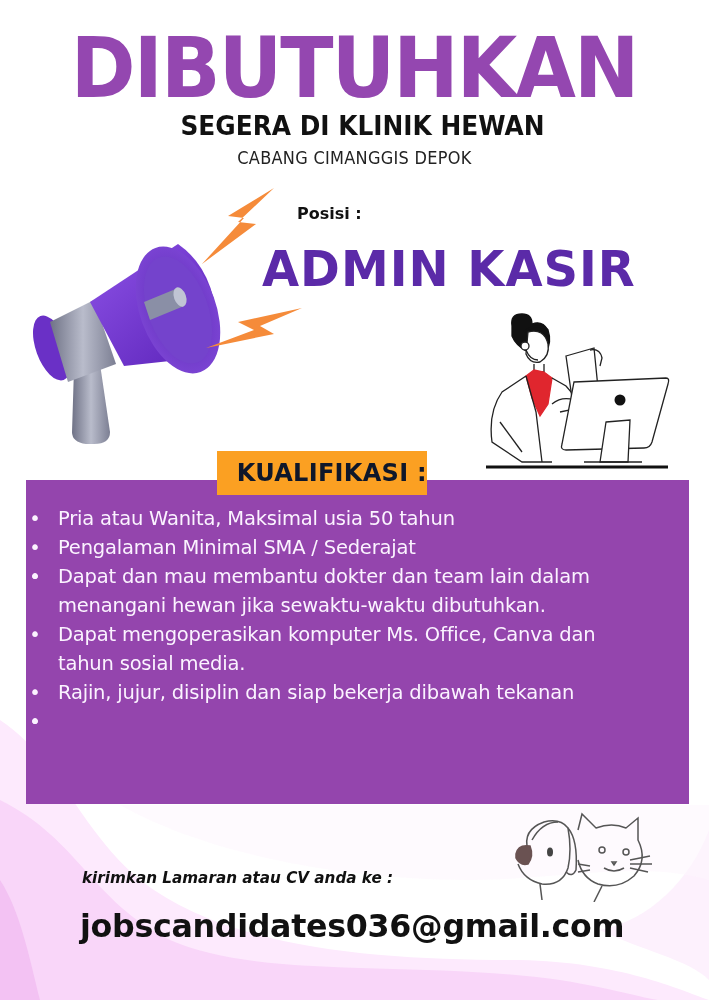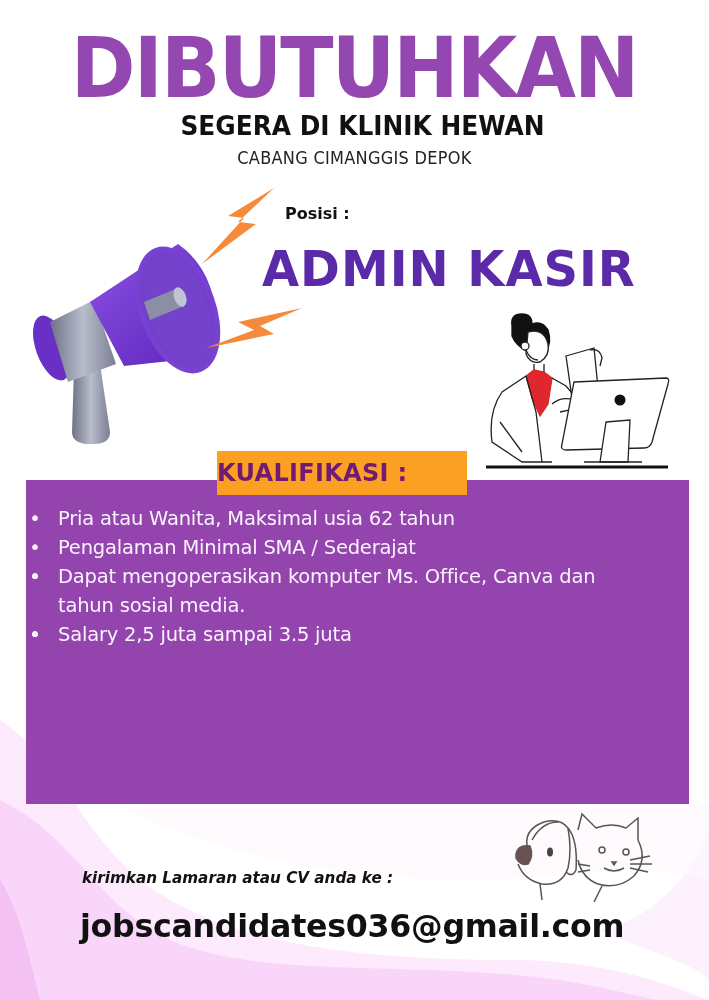--- a/index.html
+++ b/index.html
@@ -26,40 +26,40 @@
     z-index: 2;
   }
   .branch {
     left: 0; top: 146px; width: 709px; text-align: center;
     font-family: "DejaVu Sans", sans-serif;
     font-size: 17px; line-height: 24px; letter-spacing: 0.3px;
     transform: scaleX(0.95); transform-origin: 354px 0;
     z-index: 2;
   }
   .posisi-label {
-    left: 285px; top: 203px;
+    left: 297px; top: 203px;
     font-family: "DejaVu Sans", sans-serif; font-weight: bold;
     font-size: 16px; line-height: 22px; z-index: 2;
   }
   .position {
     left: 262px; top: 238px;
     font-family: "DejaVu Sans", sans-serif; font-weight: bold;
     font-size: 50px; line-height: 62px; letter-spacing: 1px;
     transform: scaleX(0.96); transform-origin: 0 0;
     white-space: nowrap; z-index: 2;
   }
   .qual-box {
     left: 26px; top: 480px; width: 663px; height: 324px;
     z-index: 2; box-sizing: border-box;
   }
   .qual-banner {
-    left: 217px; top: 451px; width: 250px; height: 44px;
-    z-index: 3; text-align: left;
-    font-family: "DejaVu Sans", sans-serif; font-weight: bold;
-    font-size: 24px; line-height: 44px; color: #701a75;
+    left: 217px; top: 451px; width: 210px; height: 44px;
+    z-index: 3; text-align: right;
+    font-family: "DejaVu Sans", sans-serif; font-weight: bold;
+    font-size: 24px; line-height: 44px; color: #0f172a;
     letter-spacing: 0.3px;
   }
   .qual-list {
     list-style: none; margin: 0; padding: 0;
     position: absolute; left: 0; top: 24px; width: 663px;
   }
   .qual-item {
     position: relative; padding-left: 32px;
     font-family: "DejaVu Sans", sans-serif;
     font-size: 19.5px; line-height: 29px; color: #fbf3ff;
@@ -169,29 +169,30 @@
   <circle cx="138" cy="88" r="5.5" fill="#111" stroke="none"></circle>
 
   <path d="M124 110 L148 108 L146 150 L118 150 Z" fill="#fff"></path>
   <path d="M102 150 L160 150"></path>
 
   <line x1="4" y1="155" x2="186" y2="155" stroke="#111" stroke-width="3"></line>
 </svg>
 
 <div class="abs qual-box" style="background:#9445ad;">
   <ul class="qual-list">
-    <li class="qual-item"><span class="bullet">•</span><span class="txt">Pria atau Wanita, Maksimal usia 62 tahun</span></li>
+    <li class="qual-item"><span class="bullet">•</span><span class="txt">Pria atau Wanita, Maksimal usia 50 tahun</span></li>
     <li class="qual-item"><span class="bullet">•</span><span class="txt">Pengalaman Minimal SMA / Sederajat</span></li>
     <li class="qual-item"><span class="bullet">•</span></li>
-    <li class="qual-item"><span class="bullet">•</span></li>
+    <li class="qual-item"><span class="bullet">•</span><span class="txt">Dapat dan mau membantu dokter dan team lain dalam
+menangani hewan jika sewaktu-waktu dibutuhkan.</span></li>
     <li class="qual-item"><span class="bullet">•</span><span class="txt">Dapat mengoperasikan komputer Ms. Office, Canva dan
 tahun sosial media.</span></li>
+    <li class="qual-item"><span class="bullet">•</span><span class="txt">Rajin, jujur, disiplin dan siap bekerja dibawah tekanan</span></li>
     <li class="qual-item"><span class="bullet">•</span></li>
     <li class="qual-item"><span class="bullet">•</span></li>
-    <li class="qual-item"><span class="bullet">•</span><span class="txt">Salary 2,5 juta sampai 3.5 juta</span></li>
   </ul>
 </div>
 <div class="abs qual-banner" style="background:#fba022;">KUALIFIKASI :</div>
 
 <svg class="abs illu" style="left:508px; top:810px;" width="150" height="92" viewBox="0 0 150 92" fill="none" stroke="#555" stroke-width="1.5">
 
   <path d="M20 40 Q14 20 36 12 Q52 8 60 18 Q64 40 60 58 Q54 76 34 74 Q16 70 10 54"></path>
   <path d="M24 30 Q34 12 50 12"></path>
   <path d="M8 44 Q10 34 22 36 Q26 46 20 54 Q12 56 8 48 Z" fill="#6a5252" stroke="#6a5252"></path>
   <ellipse cx="42" cy="42" rx="3" ry="4.5" fill="#444" stroke="none"></ellipse>

